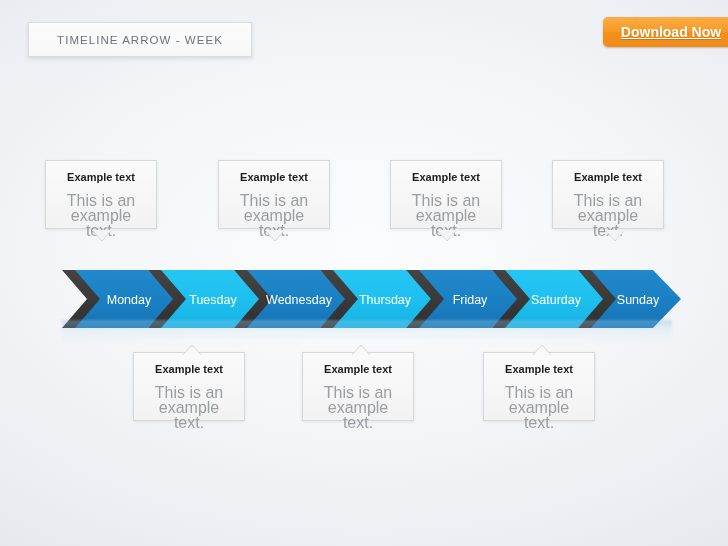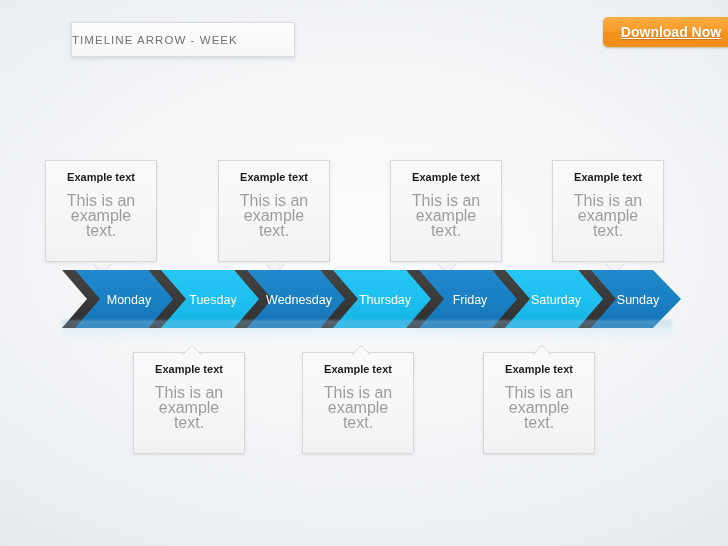--- a/index.html
+++ b/index.html
@@ -27,22 +27,21 @@
     position: absolute;
     left: 28px;
     top: 22px;
     width: 222px;
     height: 33px;
     background: linear-gradient(to bottom, #fcfcfc 0%, #f7f7f7 100%);
     border: 1px solid #d9dcdf;
     box-shadow: 0 2px 4px rgba(90,100,115,0.16);
     display: flex;
     align-items: center;
-    justify-content: flex-start;
-    margin-left: 43px;
+    justify-content: center;
   }
   #title-plate .t {
     font-size: 11.5px;
     letter-spacing: 1.05px;
     color: #6d7378;
     white-space: nowrap;
   }
 
   
   #download-btn {
@@ -66,21 +65,21 @@
     color: #ffffff;
     text-decoration: underline;
     text-shadow: 0 1px 1px rgba(150,90,10,0.45);
     white-space: nowrap;
   }
 
   
   .callout {
     position: absolute;
     width: 112px;
-    height: 102px;
+    height: 69px;
     background: linear-gradient(to bottom, #fafafa 0%, #f6f6f6 55%, #f2f2f2 100%);
     border: 1px solid #d6d8da;
     box-shadow: 0 1px 3px rgba(100,110,125,0.13);
     box-sizing: border-box;
     padding: 9px 8px 0 8px;
   }
   .callout .head {
     font-size: 11px;
     font-weight: bold;
     color: #1c1c1c;

